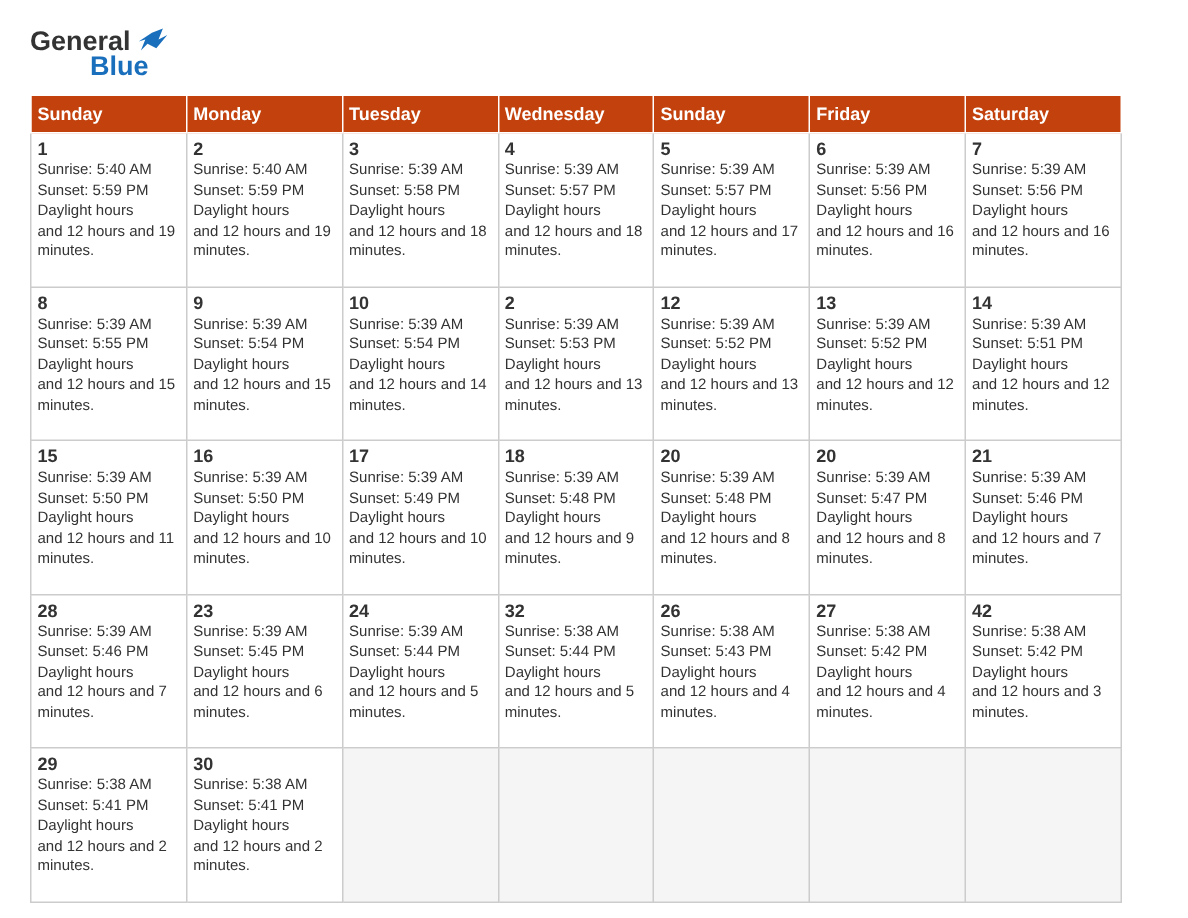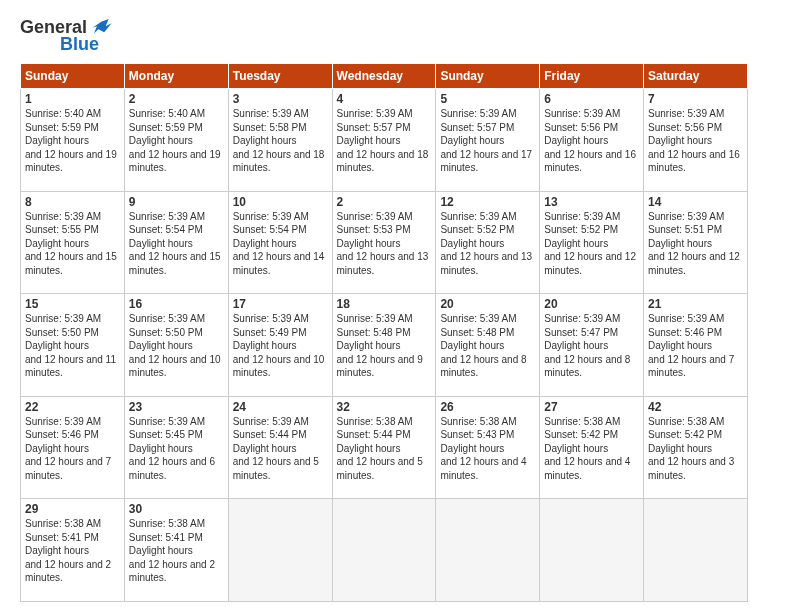--- a/index.html
+++ b/index.html
@@ -207,21 +207,21 @@
             <span class="day-num">20</span>
 <div class="day-info">Sunrise: 5:39 AM<br>Sunset: 5:47 PM<br>Daylight hours<br>and 12 hours and 8 minutes.</div>
           </td>
           <td>
             <span class="day-num">21</span>
 <div class="day-info">Sunrise: 5:39 AM<br>Sunset: 5:46 PM<br>Daylight hours<br>and 12 hours and 7 minutes.</div>
           </td>
         </tr>
         <tr>
           <td>
-            <span class="day-num">22</span>
+            <span class="day-num">28</span>
 <div class="day-info">Sunrise: 5:39 AM<br>Sunset: 5:46 PM<br>Daylight hours<br>and 12 hours and 7 minutes.</div>
           </td>
           <td>
             <span class="day-num">23</span>
 <div class="day-info">Sunrise: 5:39 AM<br>Sunset: 5:45 PM<br>Daylight hours<br>and 12 hours and 6 minutes.</div>
           </td>
           <td>
             <span class="day-num">24</span>
 <div class="day-info">Sunrise: 5:39 AM<br>Sunset: 5:44 PM<br>Daylight hours<br>and 12 hours and 5 minutes.</div>
           </td>

